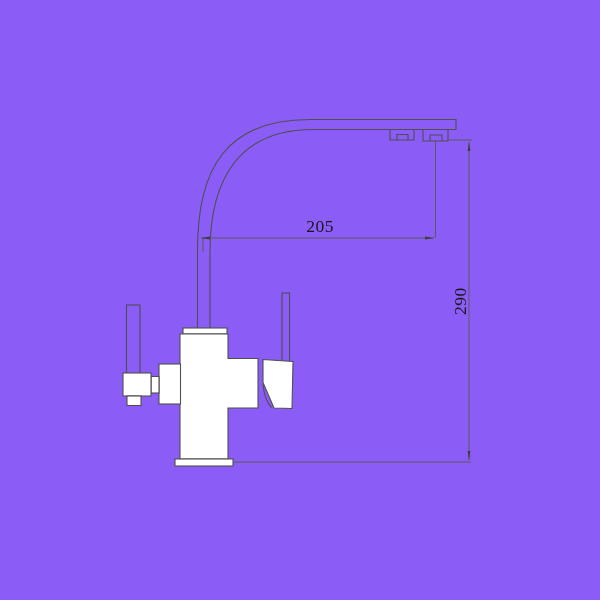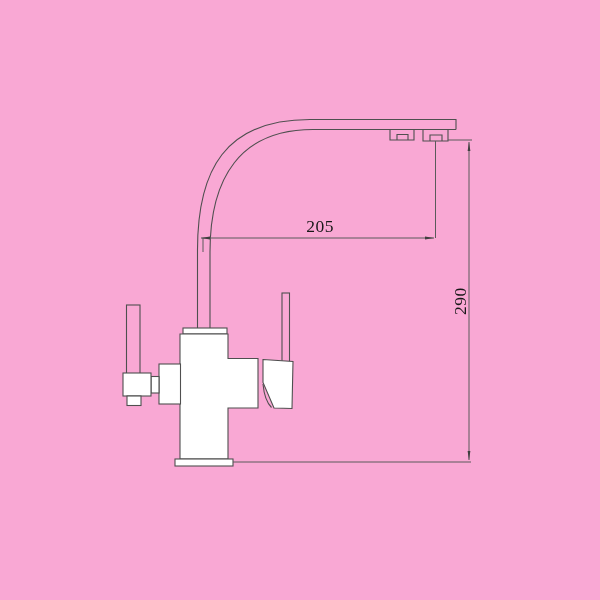--- a/index.html
+++ b/index.html
@@ -8,21 +8,21 @@
     background: #ffffff;
     width: 600px;
     height: 600px;
     overflow: hidden;
     font-family: "Liberation Serif", serif;
   }
   .canvas {
     position: relative;
     width: 600px;
     height: 600px;
-    background: #f9a8d4;
+    background: #8b5cf6;
   }
   svg { display: block; }
   .ln  { fill: none; stroke: #4f4f4f; stroke-width: 1.1; stroke-linejoin: miter; stroke-linecap: butt; }
   .fl  { fill: #ffffff; stroke: #4f4f4f; stroke-width: 1.1; stroke-linejoin: miter; }
   .thin{ fill: none; stroke: #5a5a5a; stroke-width: 1; }
   .ar  { fill: #3f3f3f; stroke: none; }
   text.dim {
     fill: #181818;
     font-family: "Liberation Serif", serif;
     font-size: 17.5px;

